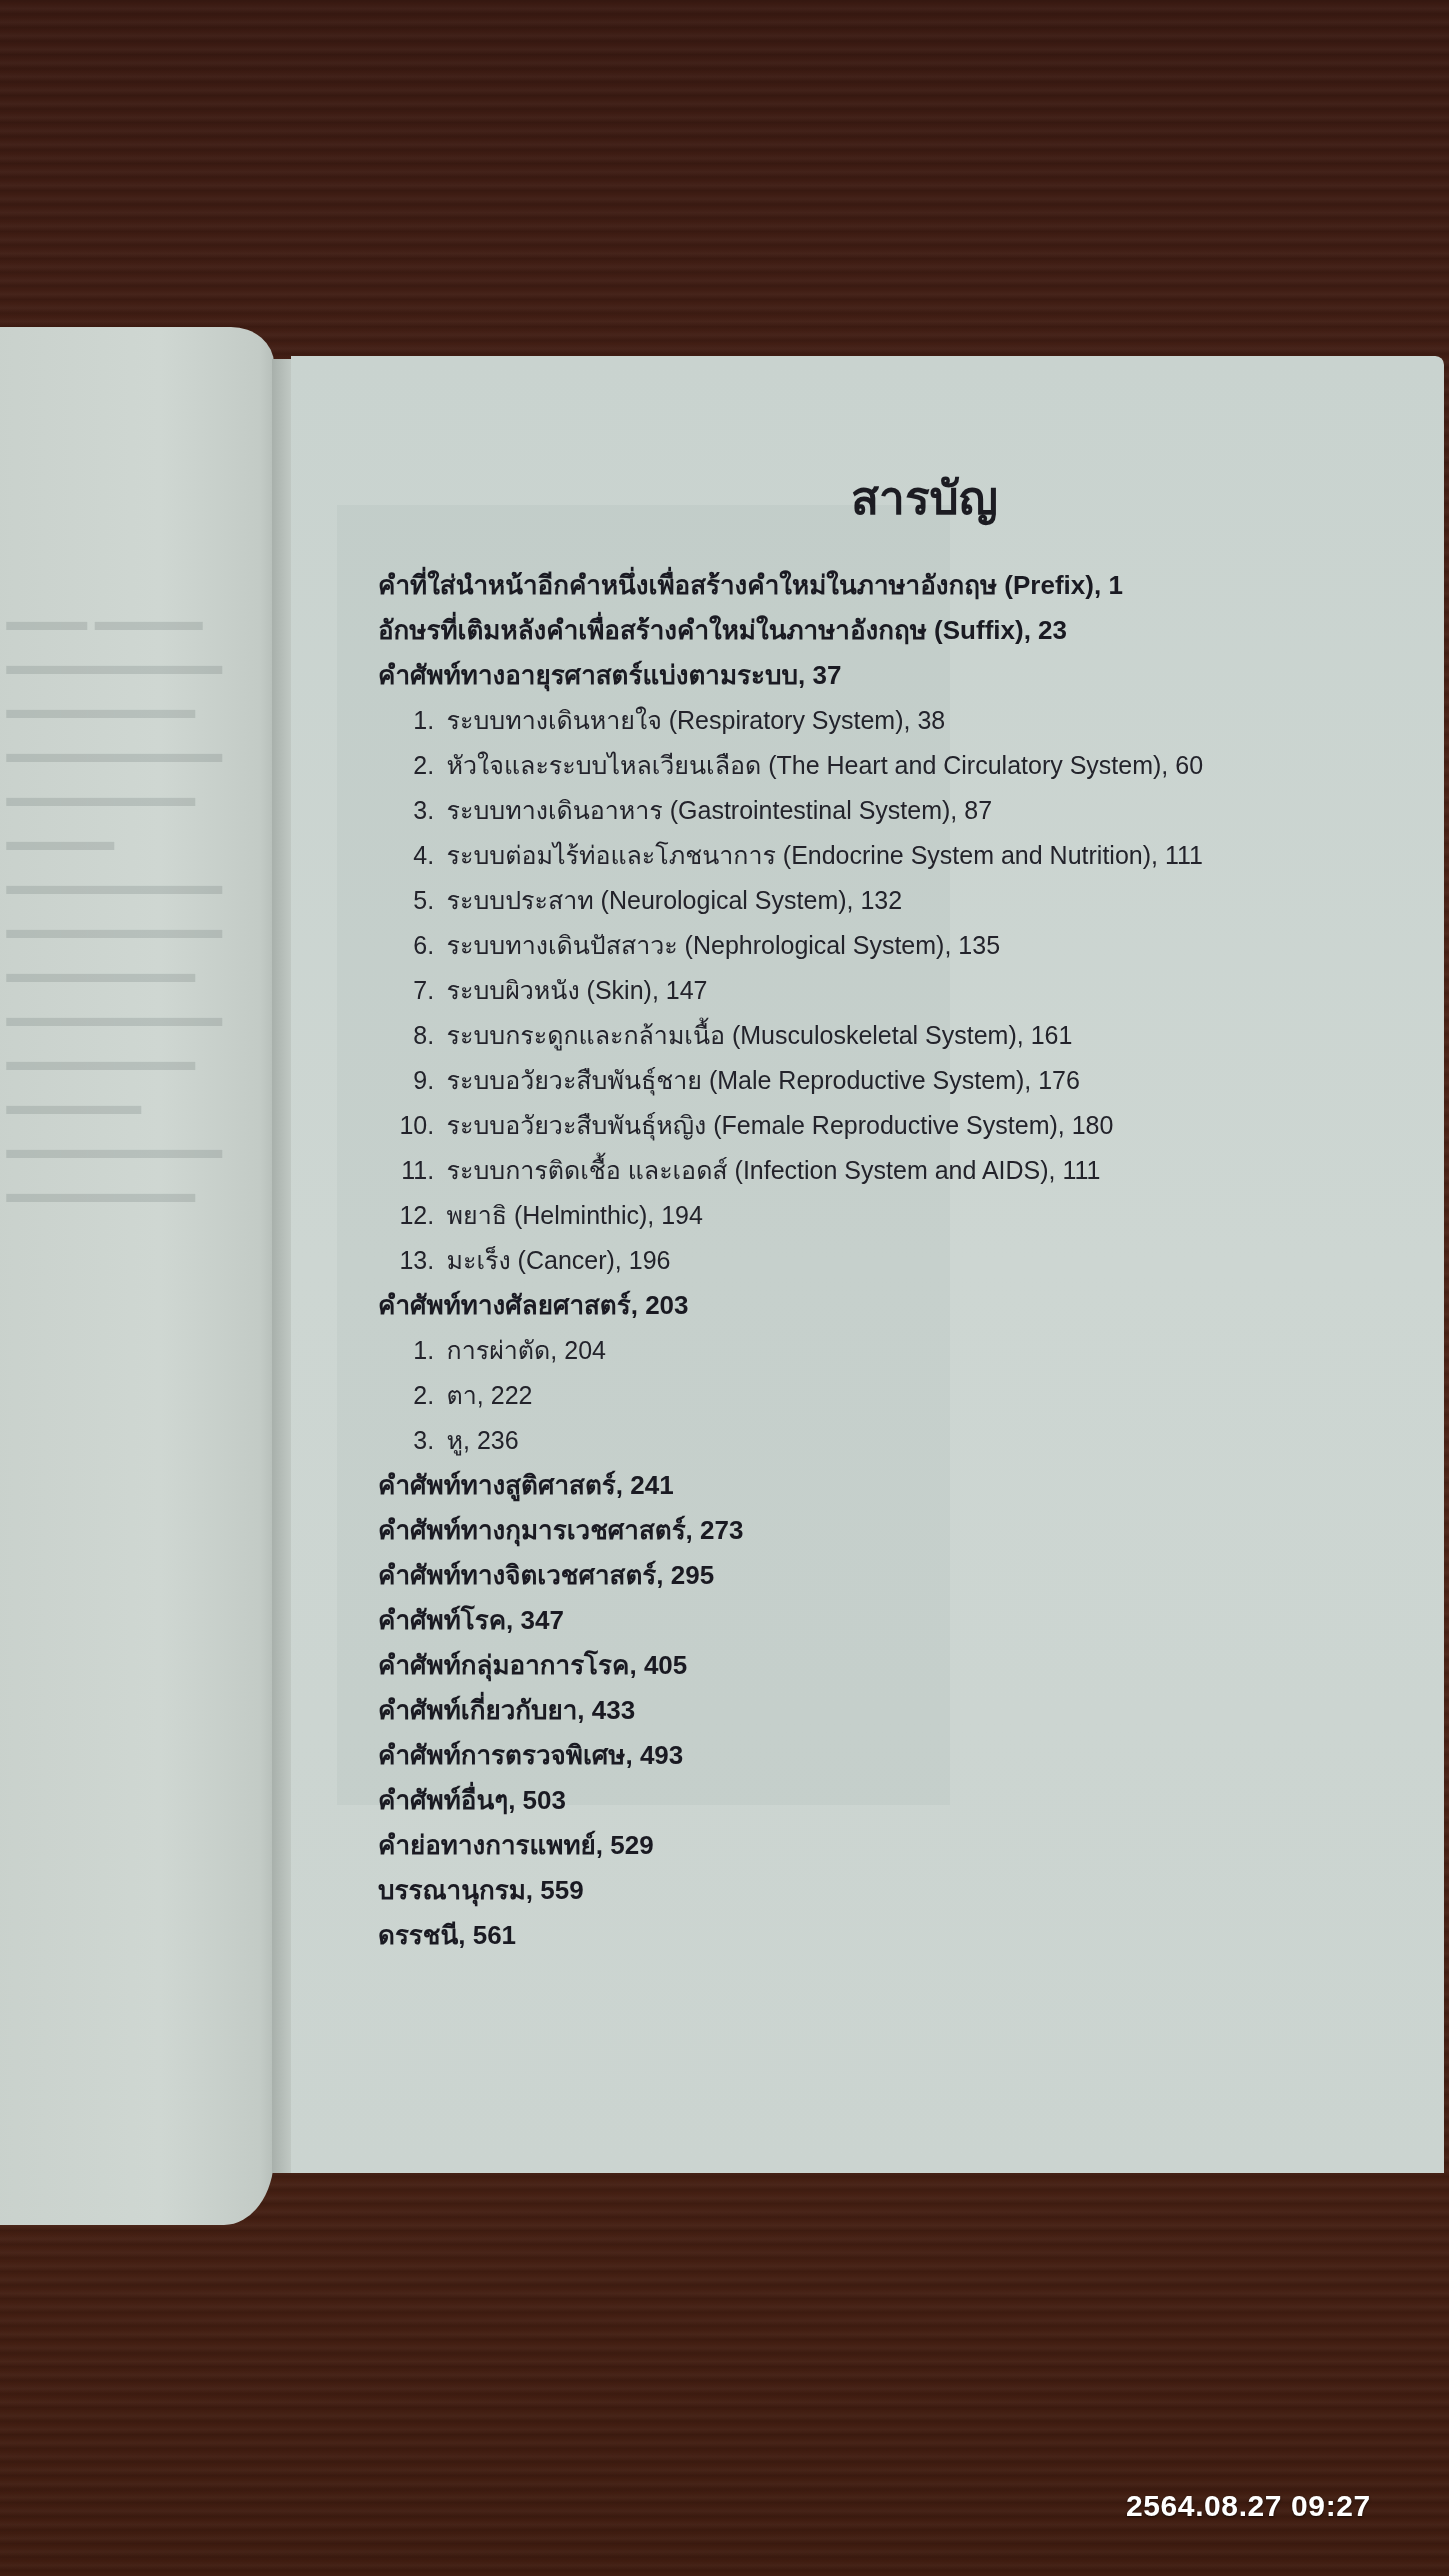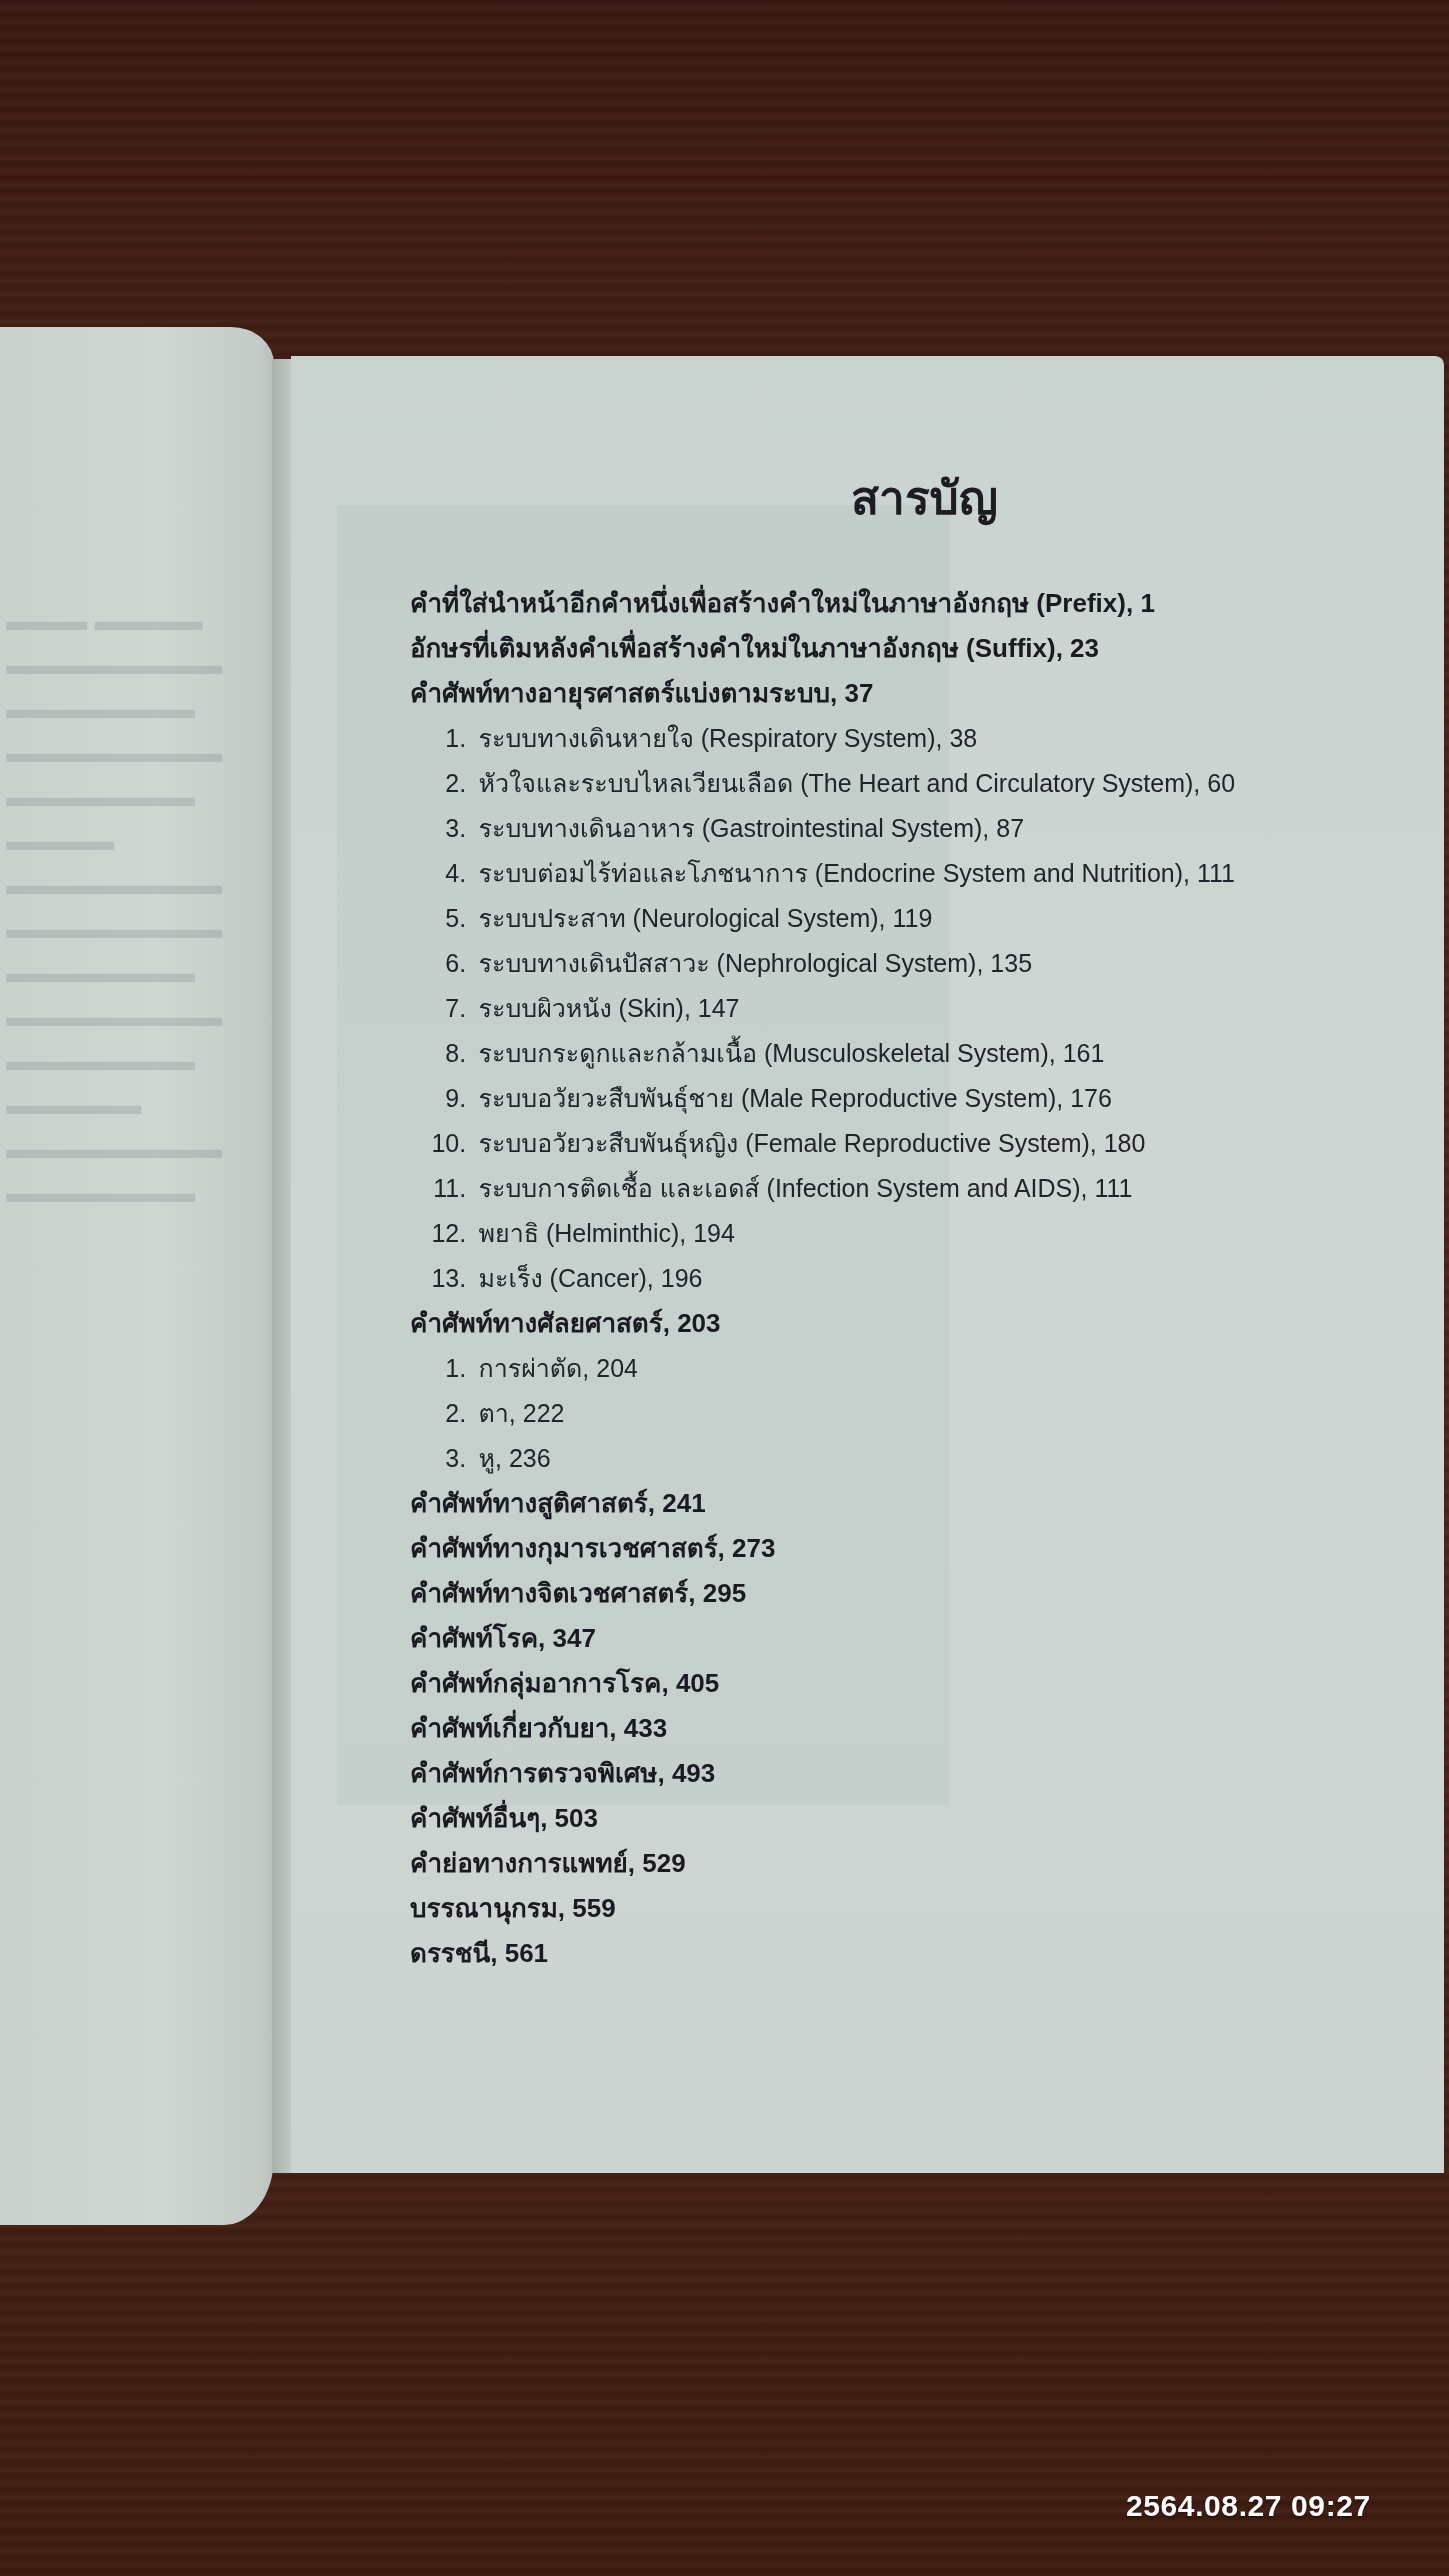--- a/index.html
+++ b/index.html
@@ -31,21 +31,21 @@
     border-top-right-radius: 8.7px;
   }
   .ghost-block {
     position:absolute; left:46px; top:149px; width:613px; height:1300px;
     background: rgba(150,165,165,0.12);
   }
   .title {
     position:absolute; left:3px; right:0; top:105px; text-align:center;
     font-size:46px; font-weight:bold; color:#1c1c22; padding-left:111px;
   }
-  .toc { position:absolute; left:87px; top:225px;margin-left:32px; }
+  .toc { position:absolute; left:87px; top:207px; }
   .row {
     height:45px; line-height:45px; white-space:nowrap; color:#1a1a22;
   }
   .row.head { font-size:26px; font-weight:bold; }
   .row.sub { font-size:25px; font-weight:normal; color:#23232b; }
   .num { display:inline-block; width:50px; text-align:right; margin-right:12.4px; }
   .sub .num { margin-left:6.2px; }
   .sep { white-space:pre; }
   .timestamp {
     position:absolute; left:1126px; top:2489px; color:#ffffff;
@@ -66,21 +66,21 @@
   <div class="ghost-block"></div>
   <div class="title">สารบัญ</div>
   <div class="toc" id="toc">
       <div class="row head"><span>คำที่ใส่นำหน้าอีกคำหนึ่งเพื่อสร้างคำใหม่ในภาษาอังกฤษ (Prefix)</span><span class="sep">, </span><span>1</span></div>
       <div class="row head"><span>อักษรที่เติมหลังคำเพื่อสร้างคำใหม่ในภาษาอังกฤษ (Suffix)</span><span class="sep">, </span><span>23</span></div>
       <div class="row head"><span>คำศัพท์ทางอายุรศาสตร์แบ่งตามระบบ</span><span class="sep">, </span><span>37</span></div>
       <div class="row sub"><span class="num">1.</span><span>ระบบทางเดินหายใจ (Respiratory System)</span><span class="sep">, </span><span>38</span></div>
       <div class="row sub"><span class="num">2.</span><span>หัวใจและระบบไหลเวียนเลือด (The Heart and Circulatory System)</span><span class="sep">, </span><span>60</span></div>
       <div class="row sub"><span class="num">3.</span><span>ระบบทางเดินอาหาร (Gastrointestinal System)</span><span class="sep">, </span><span>87</span></div>
       <div class="row sub"><span class="num">4.</span><span>ระบบต่อมไร้ท่อและโภชนาการ (Endocrine System and Nutrition)</span><span class="sep">, </span><span>111</span></div>
-      <div class="row sub"><span class="num">5.</span><span>ระบบประสาท (Neurological System)</span><span class="sep">, </span><span>119</span></div>
+      <div class="row sub"><span class="num">5.</span><span>ระบบประสาท (Neurological System)</span><span class="sep">, </span><span>132</span></div>
       <div class="row sub"><span class="num">6.</span><span>ระบบทางเดินปัสสาวะ (Nephrological System)</span><span class="sep">, </span><span>135</span></div>
       <div class="row sub"><span class="num">7.</span><span>ระบบผิวหนัง (Skin)</span><span class="sep">, </span><span>147</span></div>
       <div class="row sub"><span class="num">8.</span><span>ระบบกระดูกและกล้ามเนื้อ (Musculoskeletal System)</span><span class="sep">, </span><span>161</span></div>
       <div class="row sub"><span class="num">9.</span><span>ระบบอวัยวะสืบพันธุ์ชาย (Male Reproductive System)</span><span class="sep">, </span><span>176</span></div>
       <div class="row sub"><span class="num">10.</span><span>ระบบอวัยวะสืบพันธุ์หญิง (Female Reproductive System)</span><span class="sep">, </span><span>180</span></div>
       <div class="row sub"><span class="num">11.</span><span>ระบบการติดเชื้อ และเอดส์ (Infection System and AIDS)</span><span class="sep">, </span><span>111</span></div>
       <div class="row sub"><span class="num">12.</span><span>พยาธิ (Helminthic)</span><span class="sep">, </span><span>194</span></div>
       <div class="row sub"><span class="num">13.</span><span>มะเร็ง (Cancer)</span><span class="sep">, </span><span>196</span></div>
       <div class="row head"><span>คำศัพท์ทางศัลยศาสตร์</span><span class="sep">, </span><span>203</span></div>
       <div class="row sub"><span class="num">1.</span><span>การผ่าตัด</span><span class="sep">, </span><span>204</span></div>

